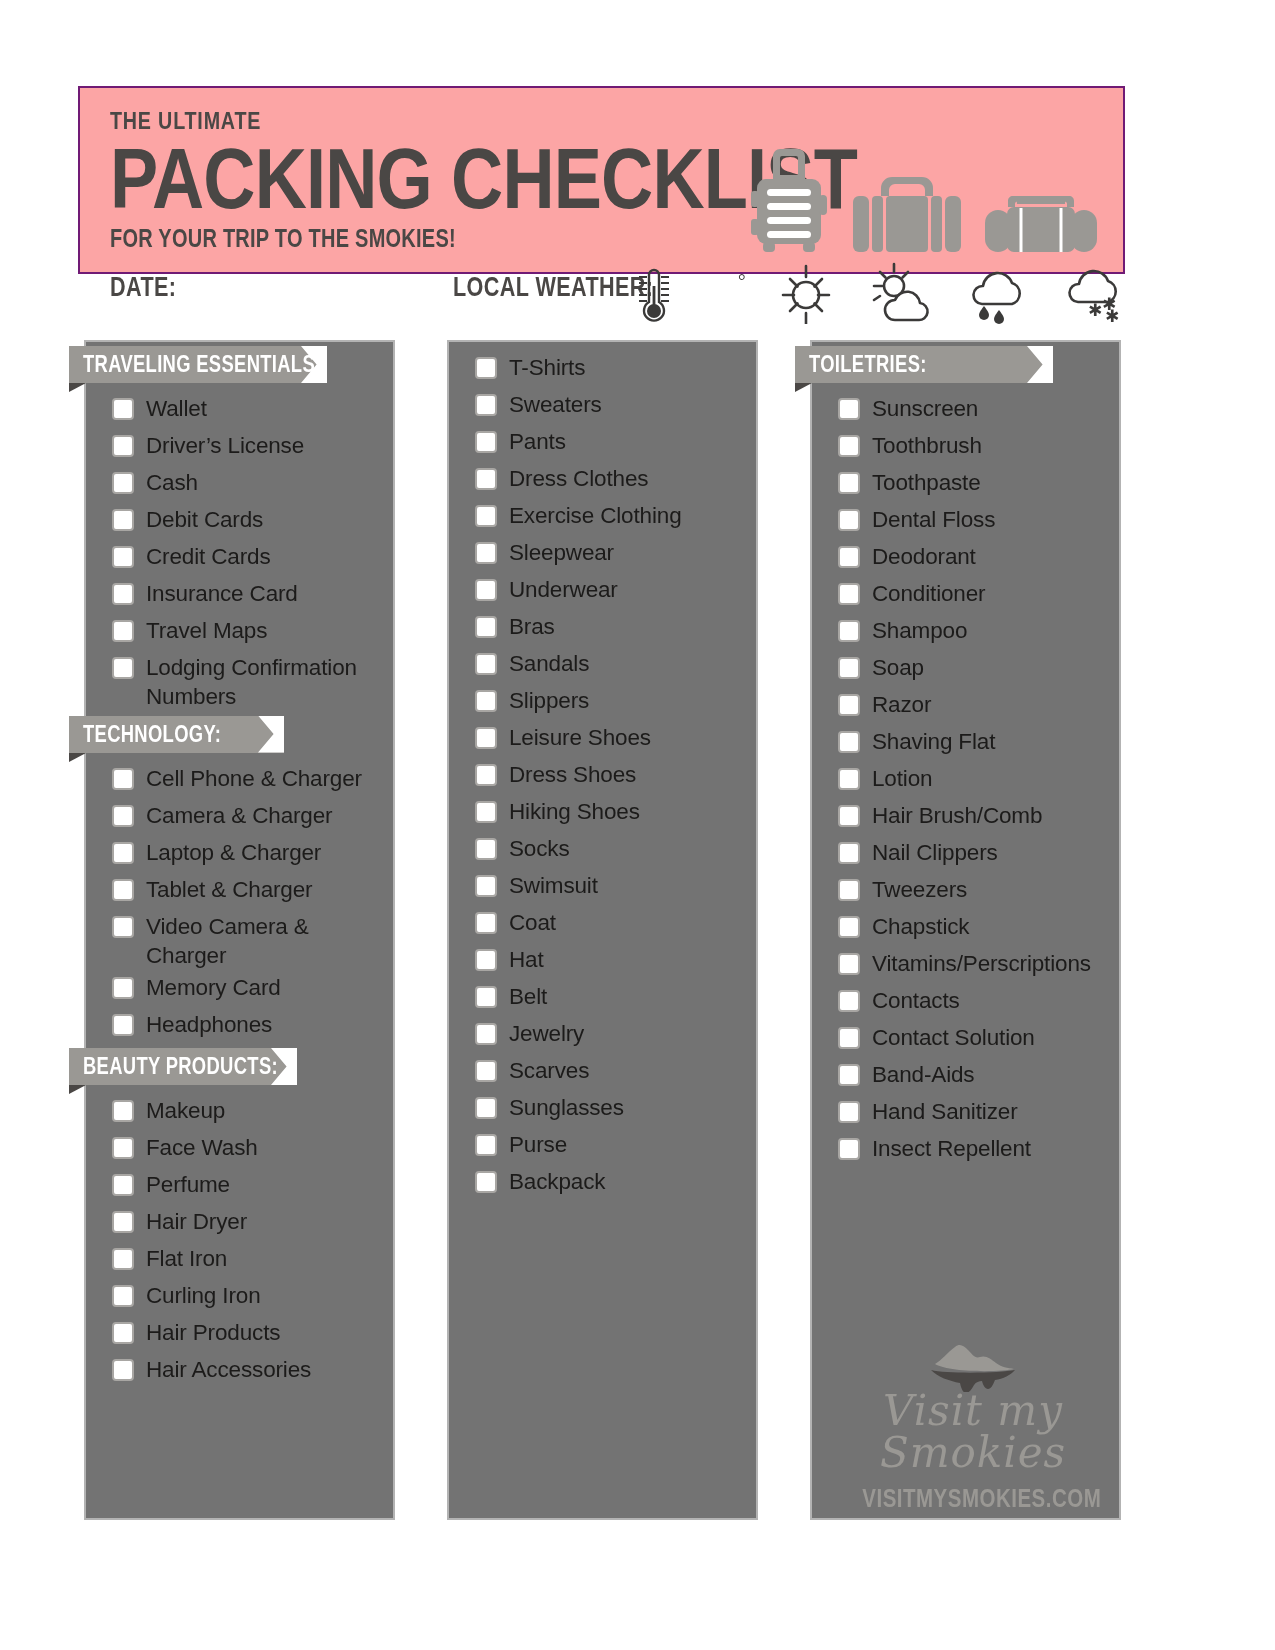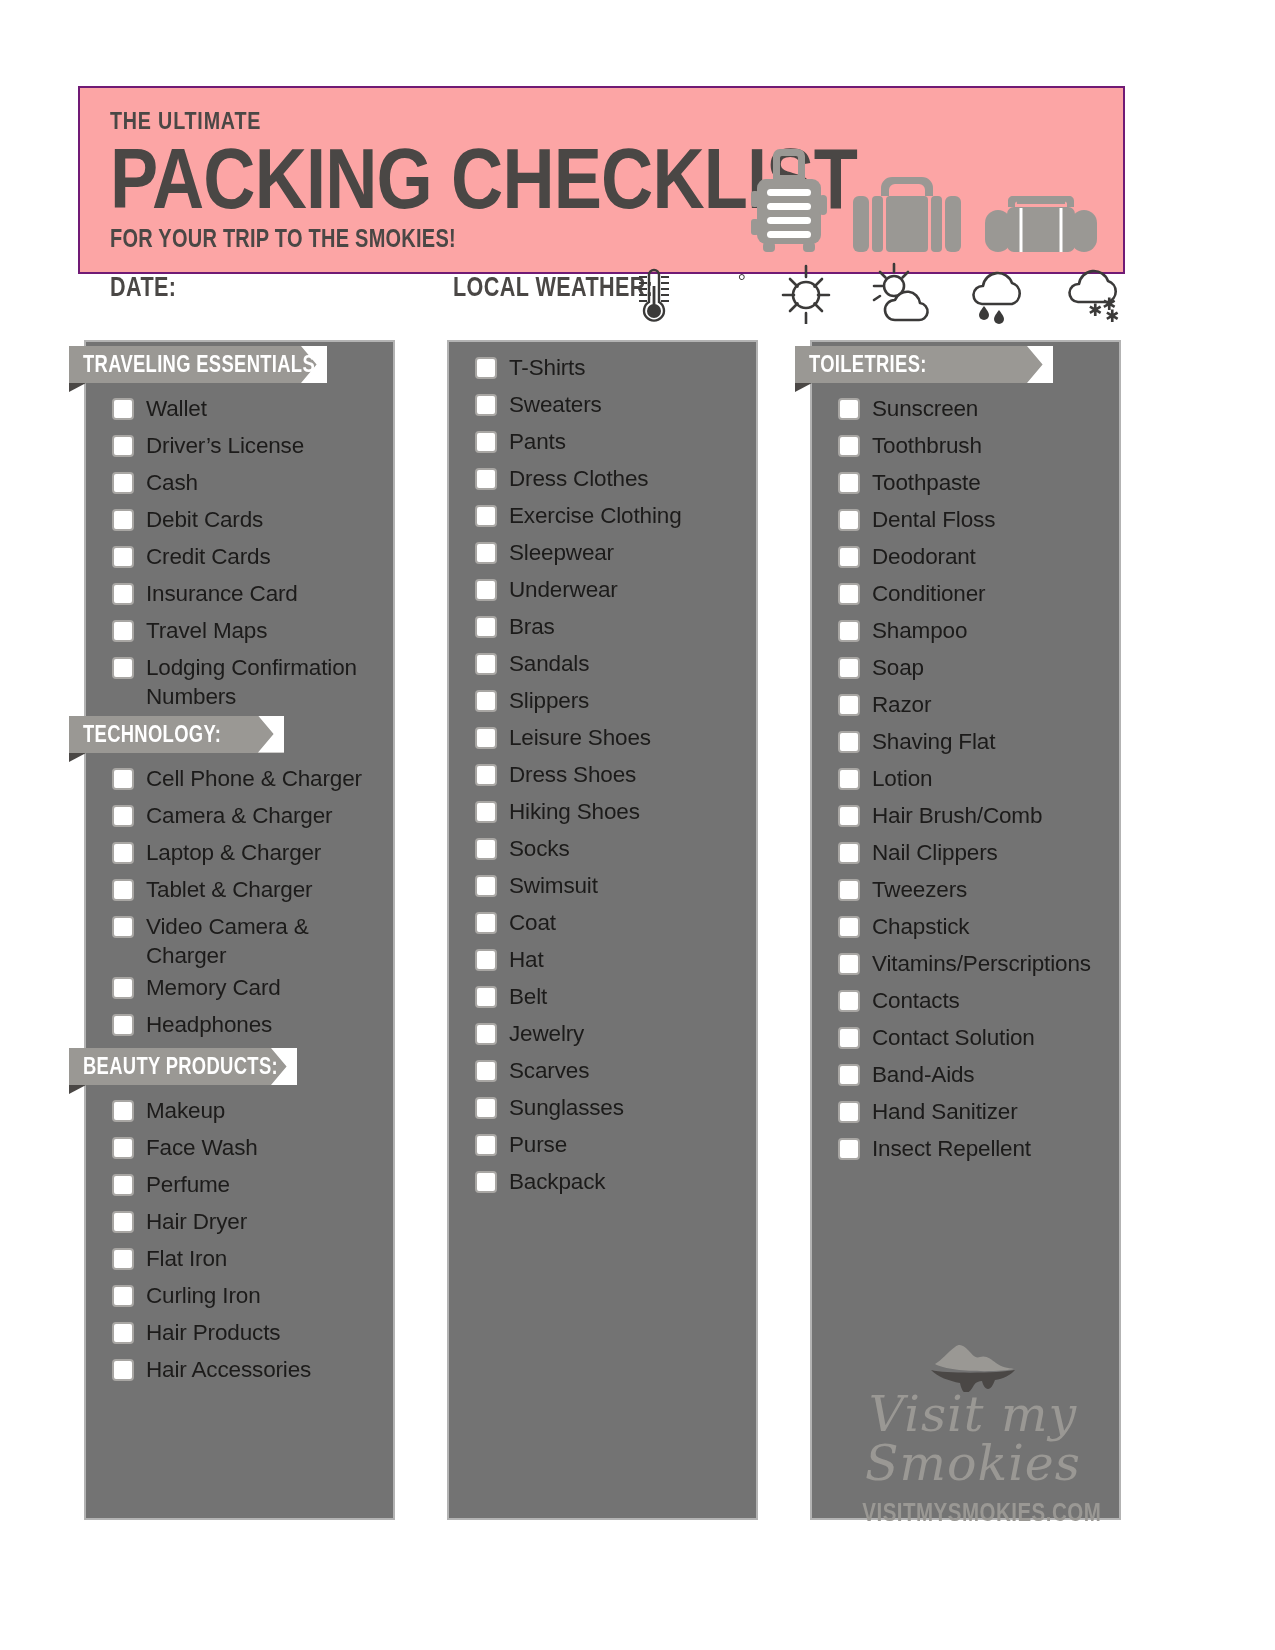--- a/index.html
+++ b/index.html
@@ -226,21 +226,21 @@
   .logo-block {
     position: absolute;
     left: 838px;
     top: 1330px;
     width: 270px;
     text-align: center;
   }
   .logo-script {
     font-family: "DejaVu Serif", serif;
     font-style: italic;
-    font-size: 49px;
+    font-size: 42px;
     color: #9a9894;
     letter-spacing: 1px;
     line-height: 1;
     margin-top: -6px;
   }
   .logo-url {
     font-family: "Liberation Sans Narrow", "Liberation Sans", sans-serif;
     font-weight: bold;
     font-size: 25px;
     letter-spacing: 0.6px;

